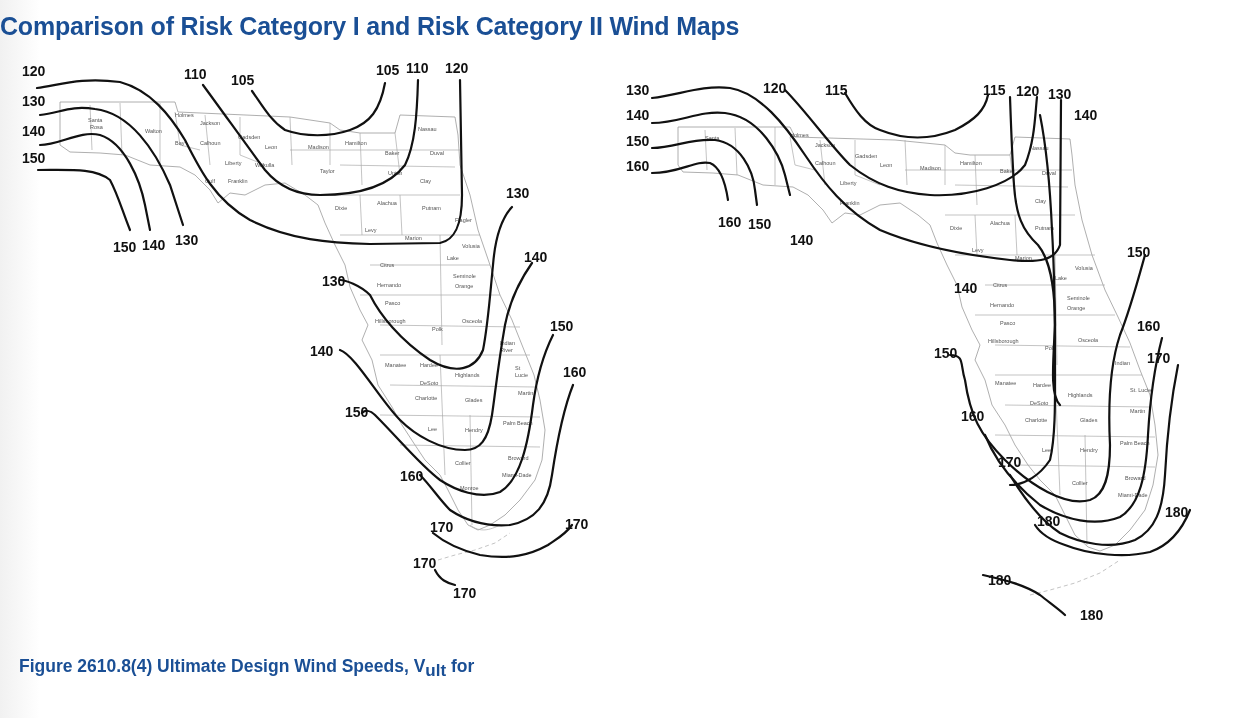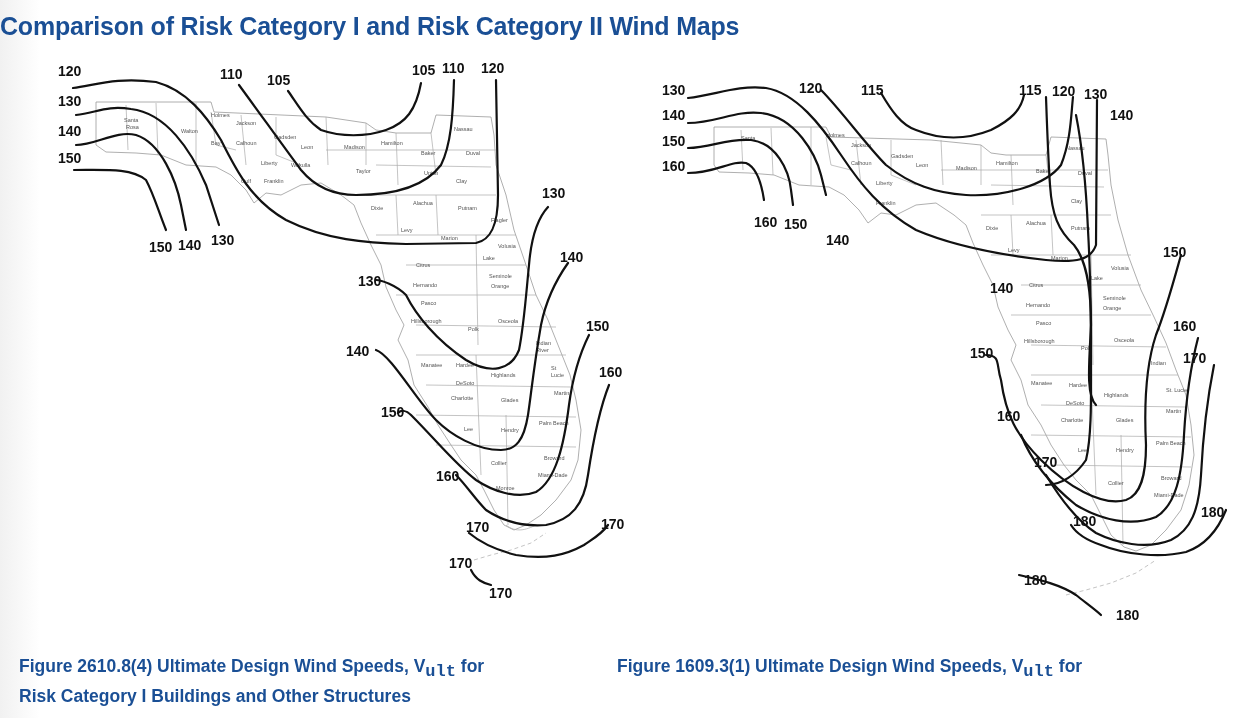--- a/index.html
+++ b/index.html
@@ -6,35 +6,35 @@
   body {
     width:1255px; height:718px; overflow:hidden;
     background: linear-gradient(to right, #f1f1f1 0px, #ffffff 40px, #ffffff 100%);
     font-family: "Liberation Sans", sans-serif;
     position:relative;
   }
   .page-title {
     position:absolute; left:0; top:12px; width:1255px; text-align:left;
     color:#1a4f95; font-size:25px; font-weight:bold; letter-spacing:-0.2px;
   }
-  .map-panel { position:absolute; top:55px;padding-left:36px; }
+  .map-panel { position:absolute; top:55px; }
   #map-left { left:0; width:620px; height:560px; }
   #map-right { left:610px; width:645px; height:580px; }
   .map-panel svg { width:100%; height:100%; overflow:visible; }
   .iso { fill:none; stroke:#111; stroke-width:2.2; stroke-linecap:round; }
   .county { fill:#fff; stroke:#9a9a9a; stroke-width:0.8; }
   .county-line { fill:none; stroke:#aaa; stroke-width:0.7; }
   .label { font-family:"Liberation Sans", sans-serif; font-weight:bold; font-size:14px; fill:#111; }
   .cname { font-family:"Liberation Sans", sans-serif; font-size:5.5px; fill:#555; }
   .caption {
     position:absolute; top:654px; color:#1a4f95; font-size:17.5px; font-weight:bold; line-height:25px;
   }
   #caption-left { left:19px; width:590px; }
   #caption-right { left:617px; width:620px; }
-  .caption sub { font-size:17px; vertical-align:-4px;font-family:Liberation Mono, monospace; }
+  .caption sub { font-size:17px; vertical-align:-4px; }
 </style>
 </head>
 <body>
 
 <div class="page-title">Comparison of Risk Category I and Risk Category II Wind Maps</div>
 
 <div class="map-panel" id="map-left">
   <svg viewBox="0 0 620 560">
 
     <g>
@@ -253,18 +253,16 @@
       <text class="label" x="388" y="412">170</text>
       <text class="label" x="427" y="471">180</text>
       <text class="label" x="378" y="530">180</text>
       <text class="label" x="470" y="565">180</text>
     </g>
   </svg>
 </div>
 
 <div class="caption" id="caption-left">
   <div><span>Figure 2610.8(4) Ultimate Design Wind Speeds, V</span><sub>ult</sub><span> for</span></div>
-  <div>Risk Category I Buildings and Other Structures</div>
 </div>
 
 <div class="caption" id="caption-right">
-  <div><span>Figure 1609.3(1) Ultimate Design Wind Speeds, V</span><sub>ult</sub><span> for</span></div>
 </div>
 
 </body></html>

